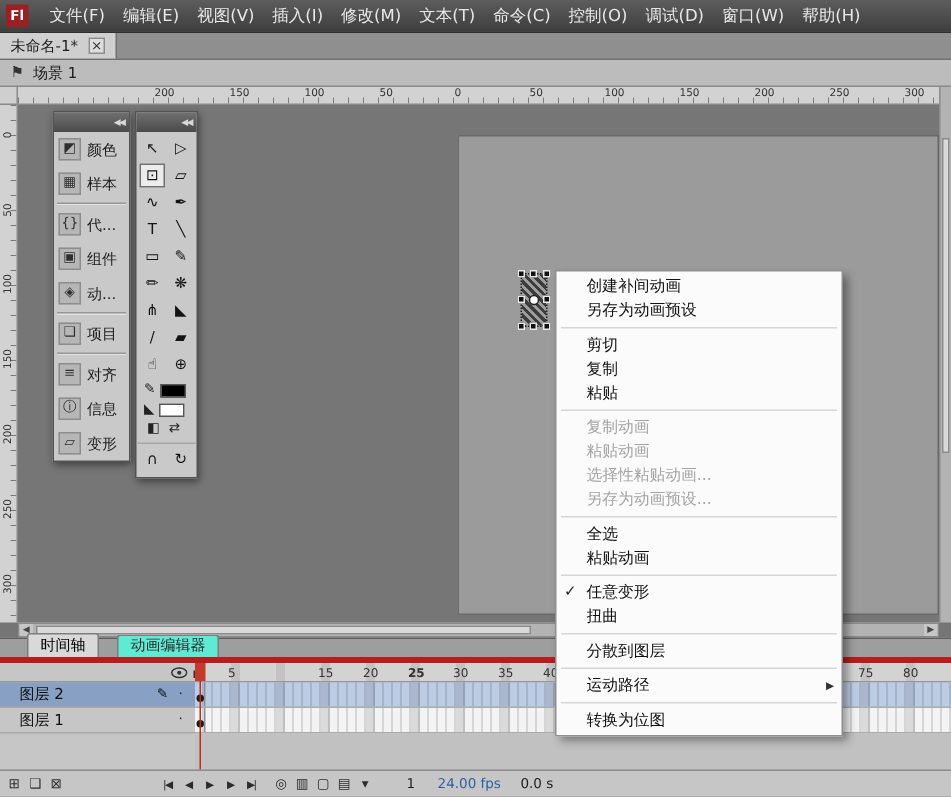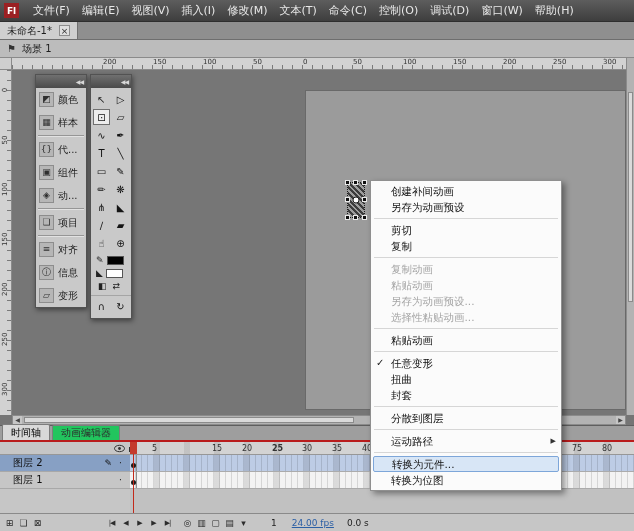--- a/index.html
+++ b/index.html
@@ -81,22 +81,22 @@
 
   
   .hscroll{position:absolute;left:12px;top:415px;width:614px;height:10px;background:#b3b3b3;border:1px solid #8b8b8b;box-sizing:border-box;}
   .hscroll-thumb{position:absolute;left:11px;top:1px;height:6px;width:330px;background:#dadada;border:1px solid #8b8b8b;box-sizing:border-box;}
   .scroll-arrow{position:absolute;top:0;width:9px;height:8px;font-size:6px;line-height:8px;text-align:center;color:#444;background:#c6c6c6;}
   .vscroll{position:absolute;left:626px;top:58px;width:8px;height:357px;background:#b3b3b3;border-left:1px solid #8b8b8b;box-sizing:border-box;}
   .vscroll-thumb{position:absolute;top:34px;left:1px;width:5px;height:210px;background:#dadada;border:1px solid #8b8b8b;box-sizing:border-box;}
 
   
   .timeline{position:absolute;left:0;top:425px;width:634px;height:106px;background:#c6c6c6;border-top:1px solid #5f5f5f;box-sizing:border-box;z-index:10;}
-  .tl-tabs{height:16px;background:#9e9e9e;display:flex;align-items:flex-end;padding-left:2px;gap:2px;border-bottom:2px solid #b91c1c;box-sizing:border-box;}
-  .tl-tab{height:14px;line-height:14px;padding:0 8px;font-size:10px;background:#22c55e;color:#2c2c2c;
+  .tl-tabs{height:16px;background:#9e9e9e;display:flex;align-items:flex-end;padding-left:18px;gap:12px;border-bottom:4px solid #b91c1c;box-sizing:border-box;}
+  .tl-tab{height:14px;line-height:14px;padding:0 8px;font-size:10px;background:#5eead4;color:#2c2c2c;
     border:1px solid #7d7d7d;border-bottom:none;border-radius:2px 2px 0 0;}
   .tl-tab.active{background:#d9d9d9;color:#000;height:15px;line-height:15px;}
   .tl-body{position:absolute;top:16px;left:0;right:0;bottom:18px;overflow:hidden;}
   .layers-panel{position:absolute;left:0;top:0;width:154px;bottom:0;background:#c6c6c6;border-right:1px solid #8a8a8a;box-sizing:border-box;}
   .layers-header{height:13px;border-bottom:1px solid #979797;display:flex;justify-content:flex-end;align-items:center;padding-right:1px;box-sizing:border-box;}
   .col-icon{width:13px;text-align:center;font-size:8px;color:#333;display:flex;justify-content:center;}
   .layer-row{height:17px;display:flex;align-items:center;font-size:10px;padding-left:13px;
     border-bottom:1px solid #a8a8a8;color:#101010;background:#c6c6c6;box-sizing:border-box;}
   .layer-row.selected{background:#87a0c4;}
   .layer-name{flex:1;white-space:nowrap;overflow:hidden;}
@@ -113,21 +113,21 @@
   .frame-row.selected{background-color:#bdcce5;}
   .keyframe-dot{position:absolute;left:1px;bottom:3px;width:5px;height:5px;border-radius:50%;background:#1c1c1c;}
   .keyframe-sep{position:absolute;left:6px;top:0;bottom:0;width:1px;background:#8f8f8f;}
   .playhead-marker{position:absolute;left:0;top:0;width:7px;height:12px;background:#c43b2e;z-index:5;}
   .playhead-line{position:absolute;left:3px;top:12px;bottom:0;width:1px;background:#c22a1c;z-index:5;}
   .tl-bottombar{position:absolute;left:0;bottom:0;width:100%;height:18px;background:#c6c6c6;border-top:1px solid #8a8a8a;
     display:flex;align-items:center;font-size:9px;color:#1d1d1d;padding:0 3px;gap:1px;box-sizing:border-box;}
   .small-btn{min-width:13px;height:13px;display:flex;align-items:center;justify-content:center;font-size:9px;color:#2c2c2c;}
   .pb{font-size:7px;letter-spacing:-1px;}
   .status-text{white-space:nowrap;}
-  .fps-text{color:#2b5fa5;text-decoration:underline;}
+  .fps-text{color:#2b5fa5;}
 </style>
 </head>
 <body>
 
 <div class="screen">
 
   <div class="menubar">
     <div class="app-icon">Fl</div>
     <div id="menubar-items" style="display:flex;">
         <span class="menu-item">文件(F)</span>
@@ -393,33 +393,33 @@
       <span class="status-text" style="margin-left:12px;">0.0 s</span>
     </div>
   </div>
 
   <div class="context-menu" id="context-menu">
       <div class="cm-item"><span class="cm-label">创建补间动画</span></div>
       <div class="cm-item"><span class="cm-label">另存为动画预设</span></div>
       <div class="cm-sep"></div>
       <div class="cm-item"><span class="cm-label">剪切</span></div>
       <div class="cm-item"><span class="cm-label">复制</span></div>
+      <div class="cm-item"><span class="cm-label">粘贴</span></div>
       <div class="cm-sep"></div>
       <div class="cm-item disabled"><span class="cm-label">复制动画</span></div>
       <div class="cm-item disabled"><span class="cm-label">粘贴动画</span></div>
+      <div class="cm-item disabled"><span class="cm-label">选择性粘贴动画...</span></div>
       <div class="cm-item disabled"><span class="cm-label">另存为动画预设...</span></div>
-      <div class="cm-item disabled"><span class="cm-label">选择性粘贴动画...</span></div>
-      <div class="cm-sep"></div>
+      <div class="cm-sep"></div>
+      <div class="cm-item"><span class="cm-label">全选</span></div>
       <div class="cm-item"><span class="cm-label">粘贴动画</span></div>
       <div class="cm-sep"></div>
       <div class="cm-item"><span class="cm-check">✓</span><span class="cm-label">任意变形</span></div>
       <div class="cm-item"><span class="cm-label">扭曲</span></div>
-      <div class="cm-item"><span class="cm-label">封套</span></div>
       <div class="cm-sep"></div>
       <div class="cm-item"><span class="cm-label">分散到图层</span></div>
       <div class="cm-sep"></div>
       <div class="cm-item"><span class="cm-label">运动路径</span><span class="cm-sub">▶</span></div>
       <div class="cm-sep"></div>
-      <div class="cm-item highlight"><span class="cm-label">转换为元件...</span></div>
       <div class="cm-item"><span class="cm-label">转换为位图</span></div>
     </div>
 
 </div>
 
 </body></html>

